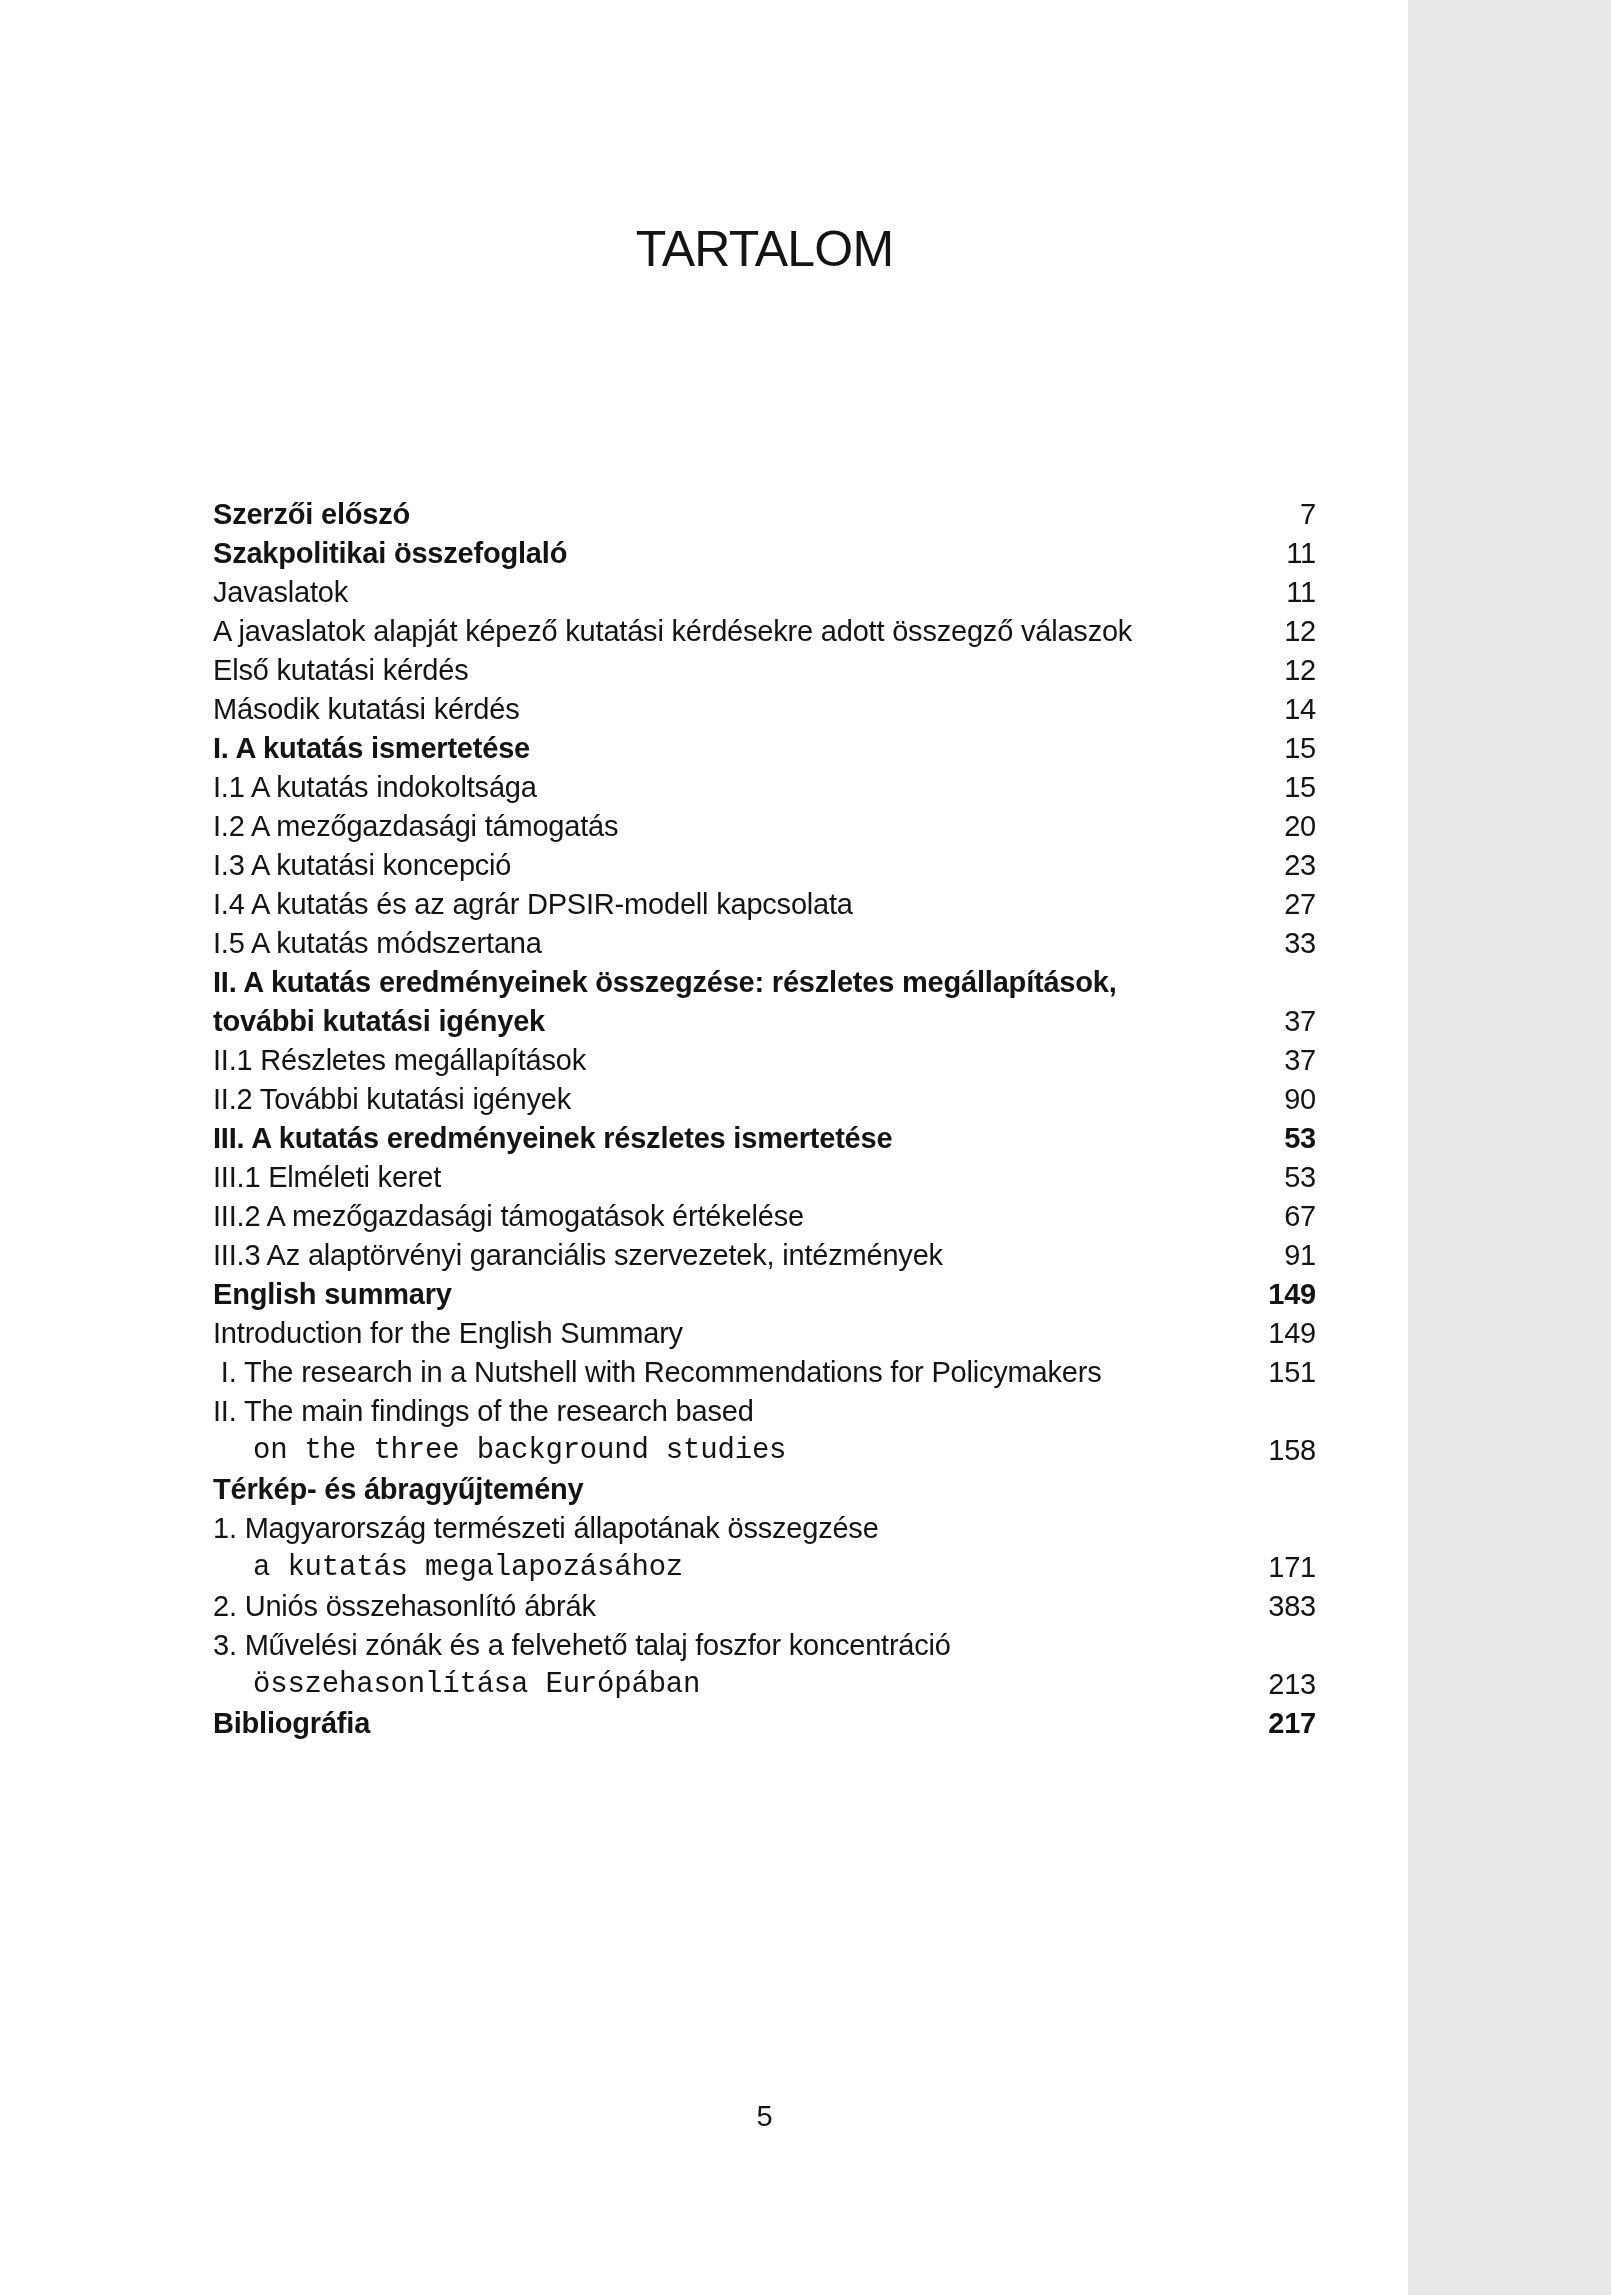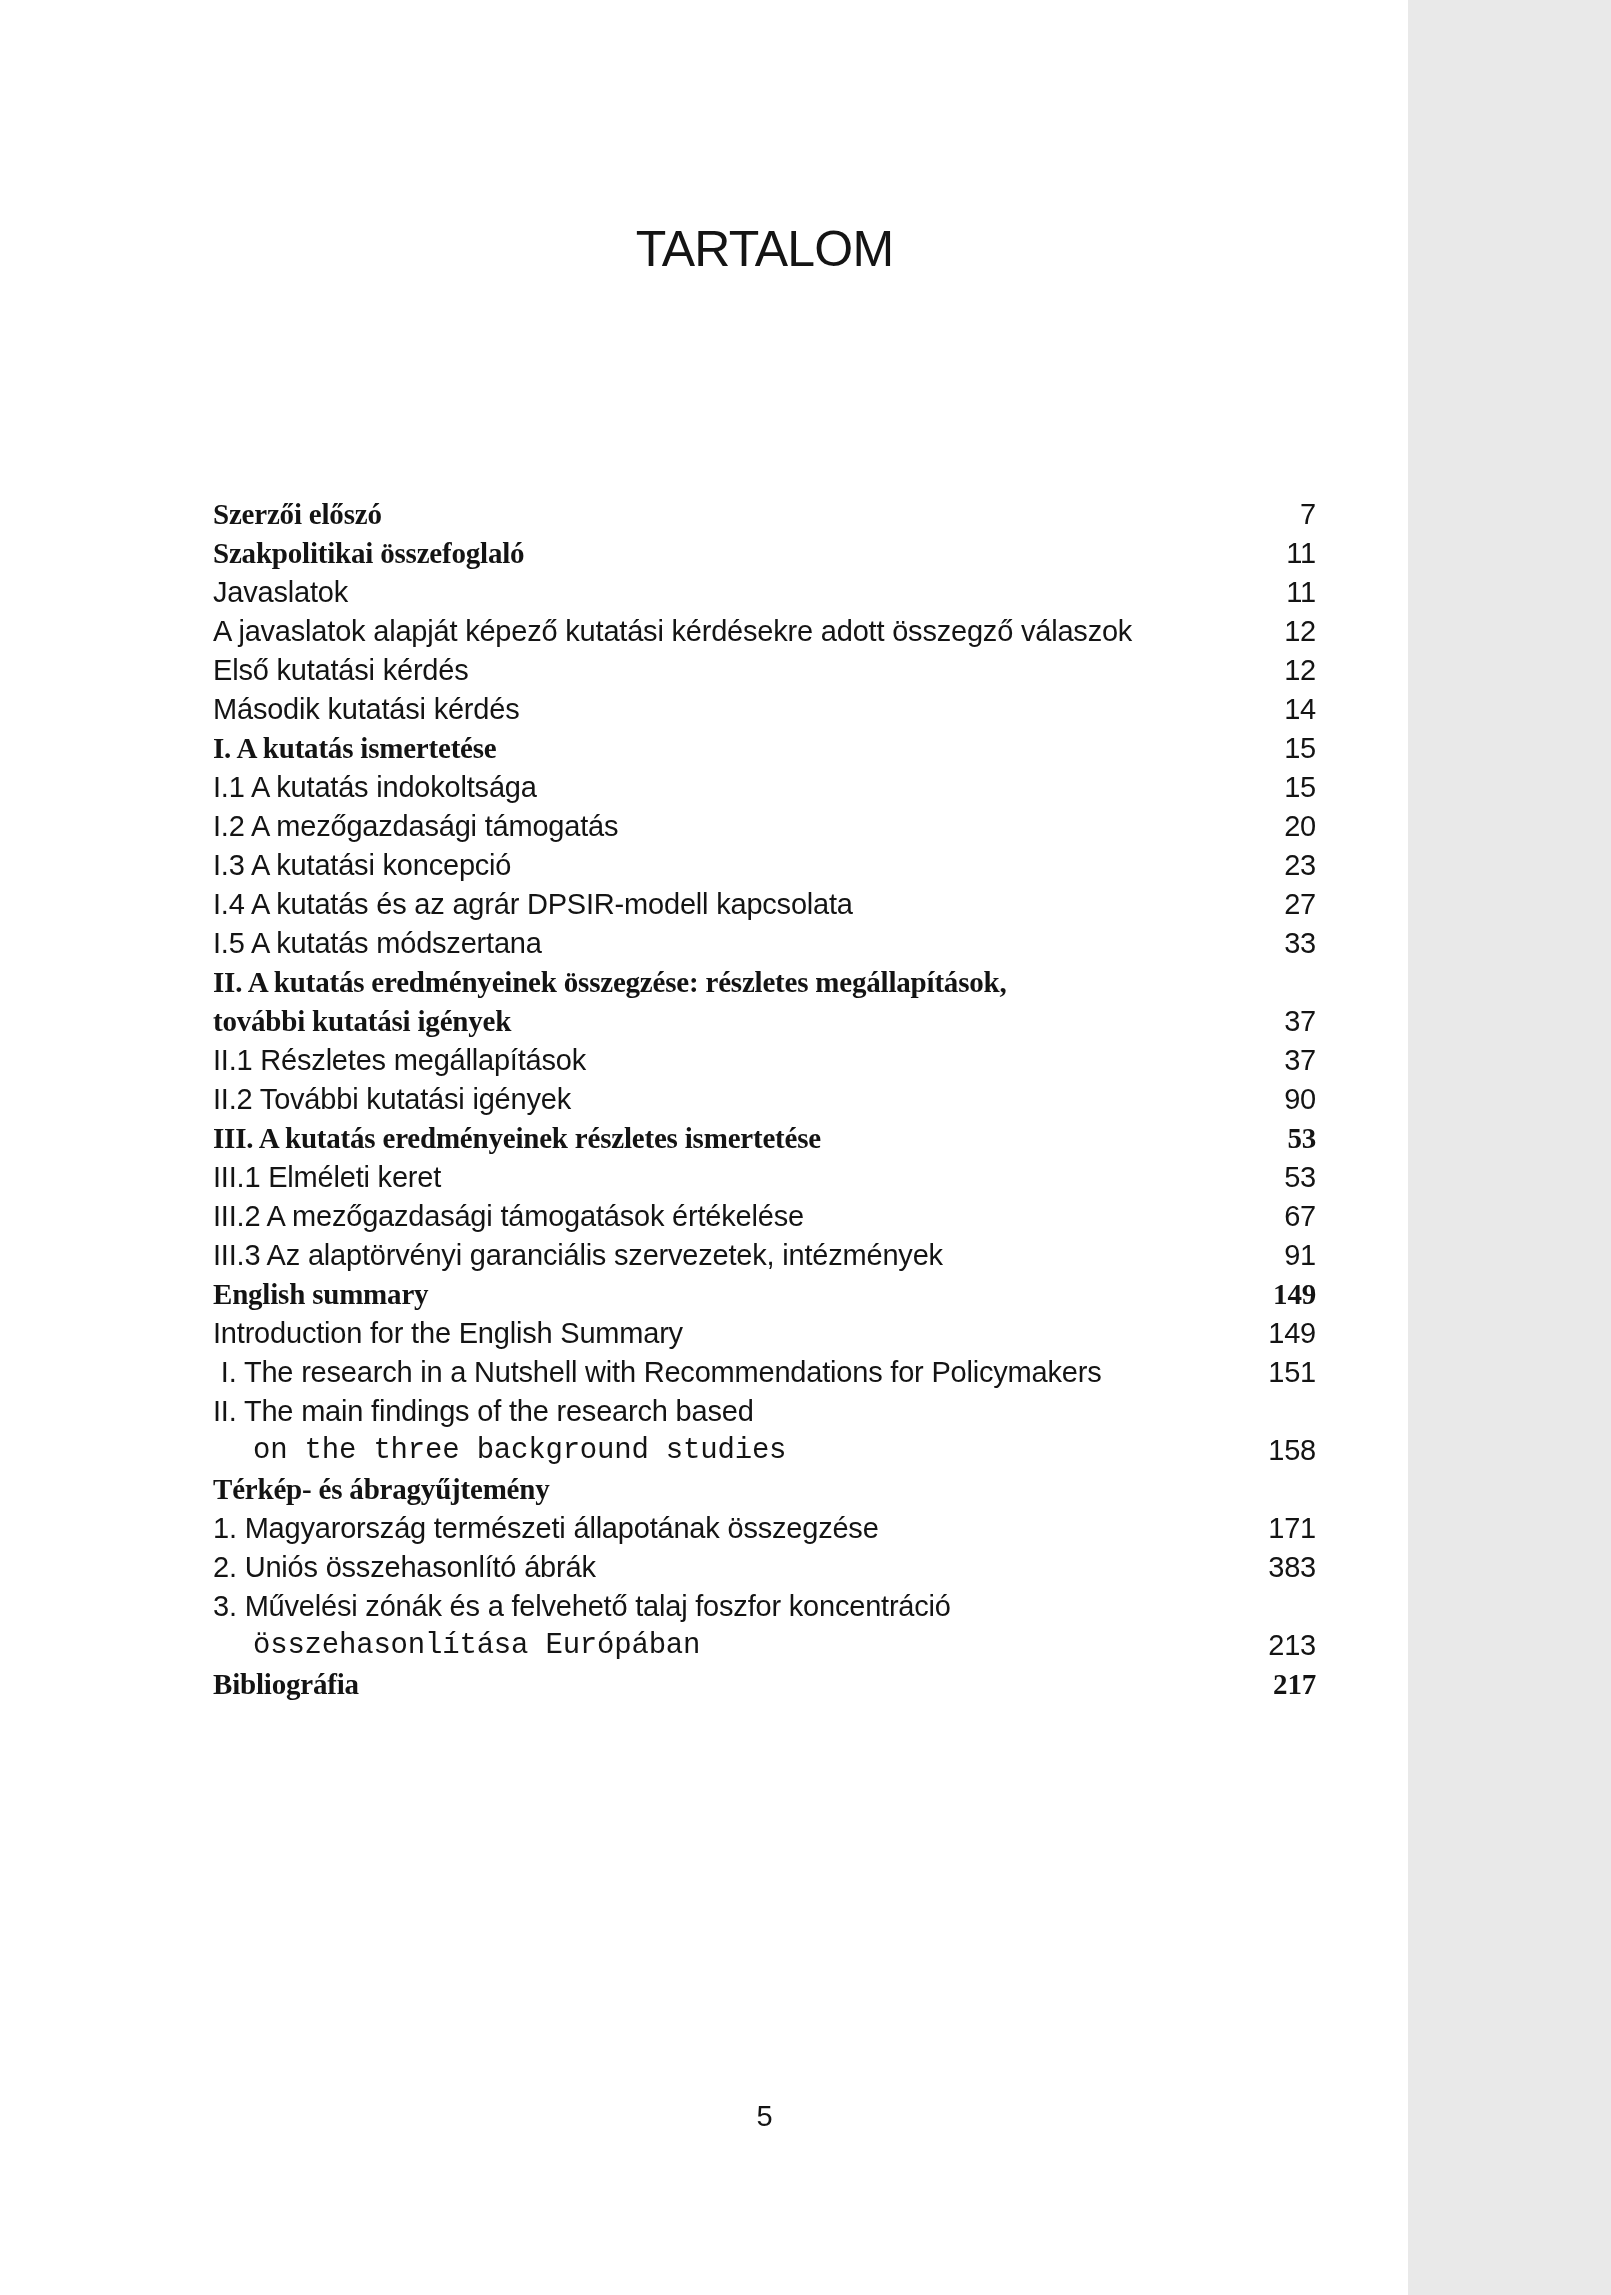--- a/index.html
+++ b/index.html
@@ -30,21 +30,21 @@
     width: 1103px;
     font-size: 29px;
     line-height: 39px;
     letter-spacing: -0.2px;
   }
   .group + .group { }
   .entry { display: flex; align-items: flex-end; }
   .lines { flex: 1 1 auto; min-width: 0; }
   .line { white-space: pre-wrap; }
   .line.indent { padding-left: 40px; font-family: Liberation Mono, monospace; }
-  .bold { font-weight: bold; font-family: Liberation Serif, serif; }
+  .bold { font-weight: bold; }
   .pagenum {
     flex: 0 0 auto;
     margin-left: 20px;
     min-width: 60px;
     text-align: right;
   }
   .footer-page {
     position: absolute;
     left: 213px;
     top: 2097px;
@@ -216,20 +216,21 @@
       <div class="group">
         <div class="entry">
           <div class="lines bold">
             <div class="line">Térkép- és ábragyűjtemény</div>
           </div>
           <div class="pagenum"></div>
         </div>
         <div class="entry">
           <div class="lines">
             <div class="line">1. Magyarország természeti állapotának összegzése</div>
+            <div class="line indent">a kutatás megalapozásához</div>
           </div>
           <div class="pagenum">171</div>
         </div>
         <div class="entry">
           <div class="lines">
             <div class="line">2. Uniós összehasonlító ábrák</div>
           </div>
           <div class="pagenum">383</div>
         </div>
         <div class="entry">

